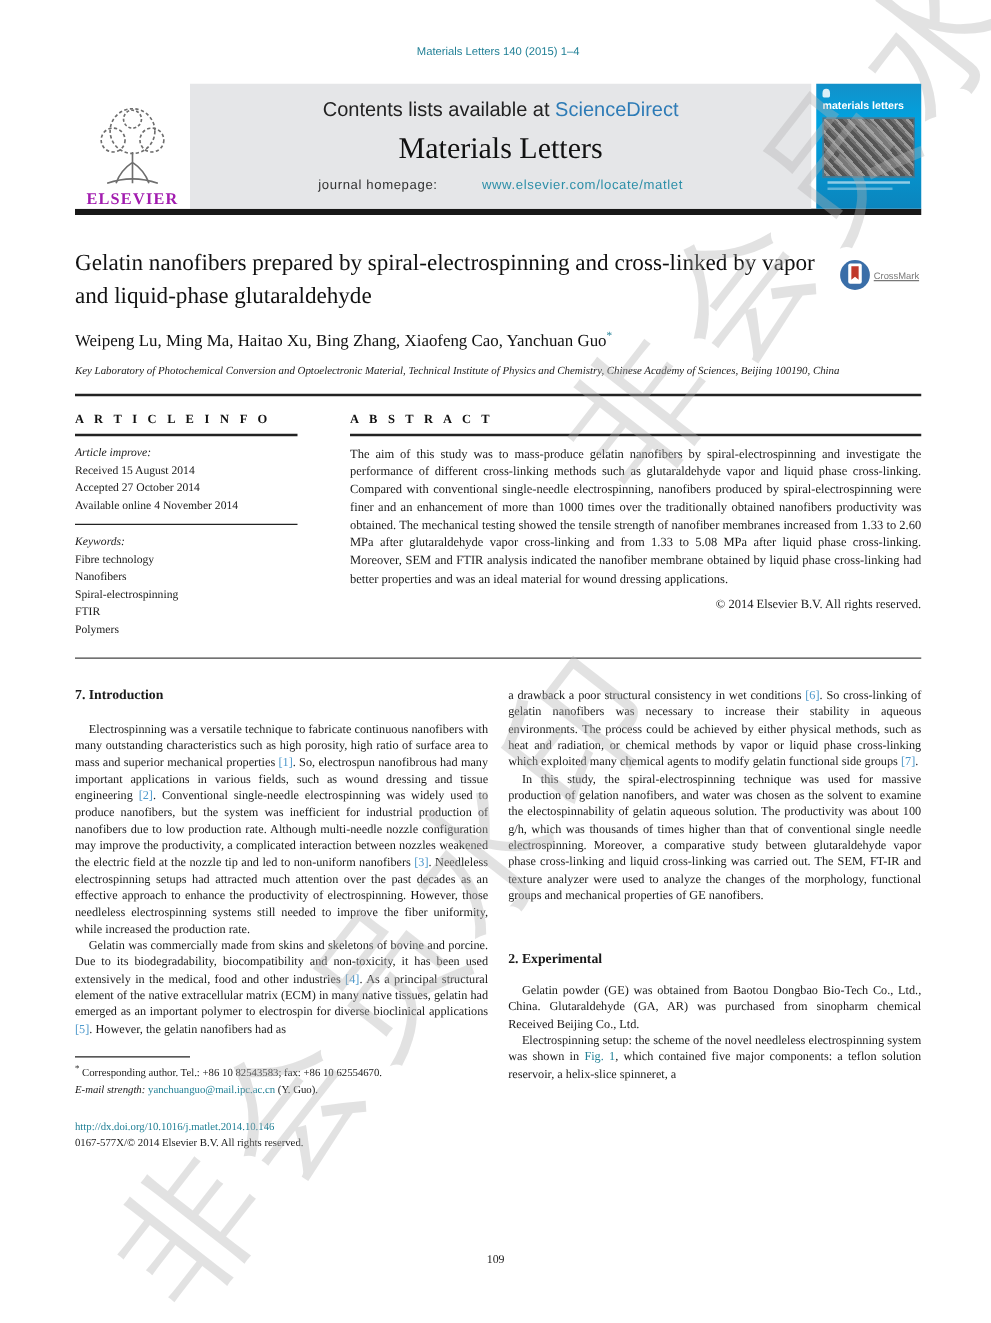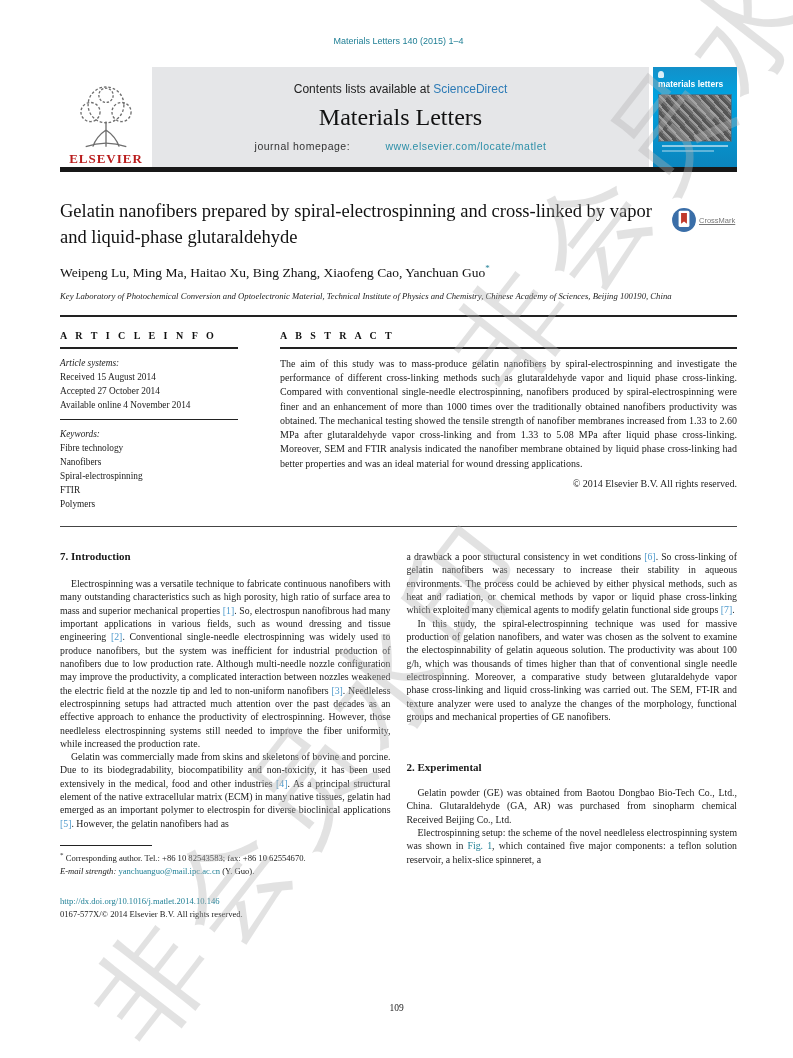--- a/index.html
+++ b/index.html
@@ -11,23 +11,23 @@
   .wm{position:absolute;z-index:9;font-size:112px;font-weight:400;letter-spacing:14px;
       color:rgba(178,178,178,0.38);white-space:nowrap;transform-origin:0 50%;pointer-events:none;
       font-family:"DejaVu Sans",sans-serif;}
   .wm1{left:118px;top:952px;transform:rotate(-52deg);}
   .wm2{left:478px;top:298px;transform:rotate(-52deg);}
 
   
   .citation{margin-top:36px;text-align:center;font-size:9px;color:#1f7f95;font-family:"Liberation Sans",sans-serif;}
   .header-row{display:flex;margin-top:21px;height:100px;}
   .elsevier-col{width:92px;display:flex;flex-direction:column;align-items:center;justify-content:flex-end;background:#fff;}
-  .elsevier-word{font-family:"Liberation Serif",serif;font-weight:700;color:#b91c1c;font-size:13px;letter-spacing:1px;margin-top:-4px;}
+  .elsevier-word{font-family:"Liberation Serif",serif;font-weight:700;color:#a21caf;font-size:13px;letter-spacing:1px;margin-top:-4px;}
   .graybox{flex:1;background:#e5e6e8;display:flex;flex-direction:column;align-items:center;justify-content:center;}
-  .contents-line{font-size:12px;font-family:"Liberation Sans",sans-serif;color:#222;}
+  .contents-line{font-size:16px;font-family:"Liberation Sans",sans-serif;color:#222;}
   .sd{color:#2d7bb6;text-decoration:none;}
   .journal-title{font-size:24px;margin:8px 0 9px 0;color:#111;}
   .homepage-line{font-size:10.5px;font-family:"Liberation Sans",sans-serif;letter-spacing:0.5px;color:#333;}
   .hp{color:#2d8fa8;text-decoration:none;padding-left:32px;}
   .cover{width:84px;margin-left:4px;background:linear-gradient(180deg,#1390c9 0%,#00a3e0 30%,#0b85bd 100%);
          position:relative;padding:4px 5px;box-sizing:border-box;}
   .cover-mark{width:6px;height:7px;background:rgba(255,255,255,0.85);border-radius:50% 50% 20% 20%;margin-bottom:2px;}
   .cover-title{color:#fff;font-weight:700;font-size:8.5px;font-family:"Liberation Sans",sans-serif;line-height:1;margin-bottom:5px;}
   .cover-img{height:46px;background:
       repeating-linear-gradient(48deg,#6f6f6f 0 2px,#9a9a9a 2px 4px,#555 4px 7px),#808080;
@@ -142,21 +142,21 @@
 
     <div class="authors"><span>Weipeng Lu, Ming Ma, Haitao Xu, Bing Zhang, Xiaofeng Cao, Yanchuan Guo</span><span class="star">*</span></div>
     <div class="affiliation">Key Laboratory of Photochemical Conversion and Optoelectronic Material, Technical Institute of Physics and Chemistry, Chinese Academy of Sciences, Beijing 100190, China</div>
 
     <div class="rule-thick"></div>
 
     <div class="info-row">
       <div class="info-col">
         <div class="sec-head">A R T I C L E   I N F O</div>
         <div class="rule-2"></div>
-        <div class="hist-label">Article systems:</div>
+        <div class="hist-label">Article improve:</div>
         <div class="hist-list">
             <div>Received 15 August 2014</div>
             <div>Accepted 27 October 2014</div>
             <div>Available online 4 November 2014</div>
           </div>
         <div class="rule-1"></div>
         <div class="kw-label">Keywords:</div>
         <div class="kw-list">
             <div>Fibre technology</div>
             <div>Nanofibers</div>

